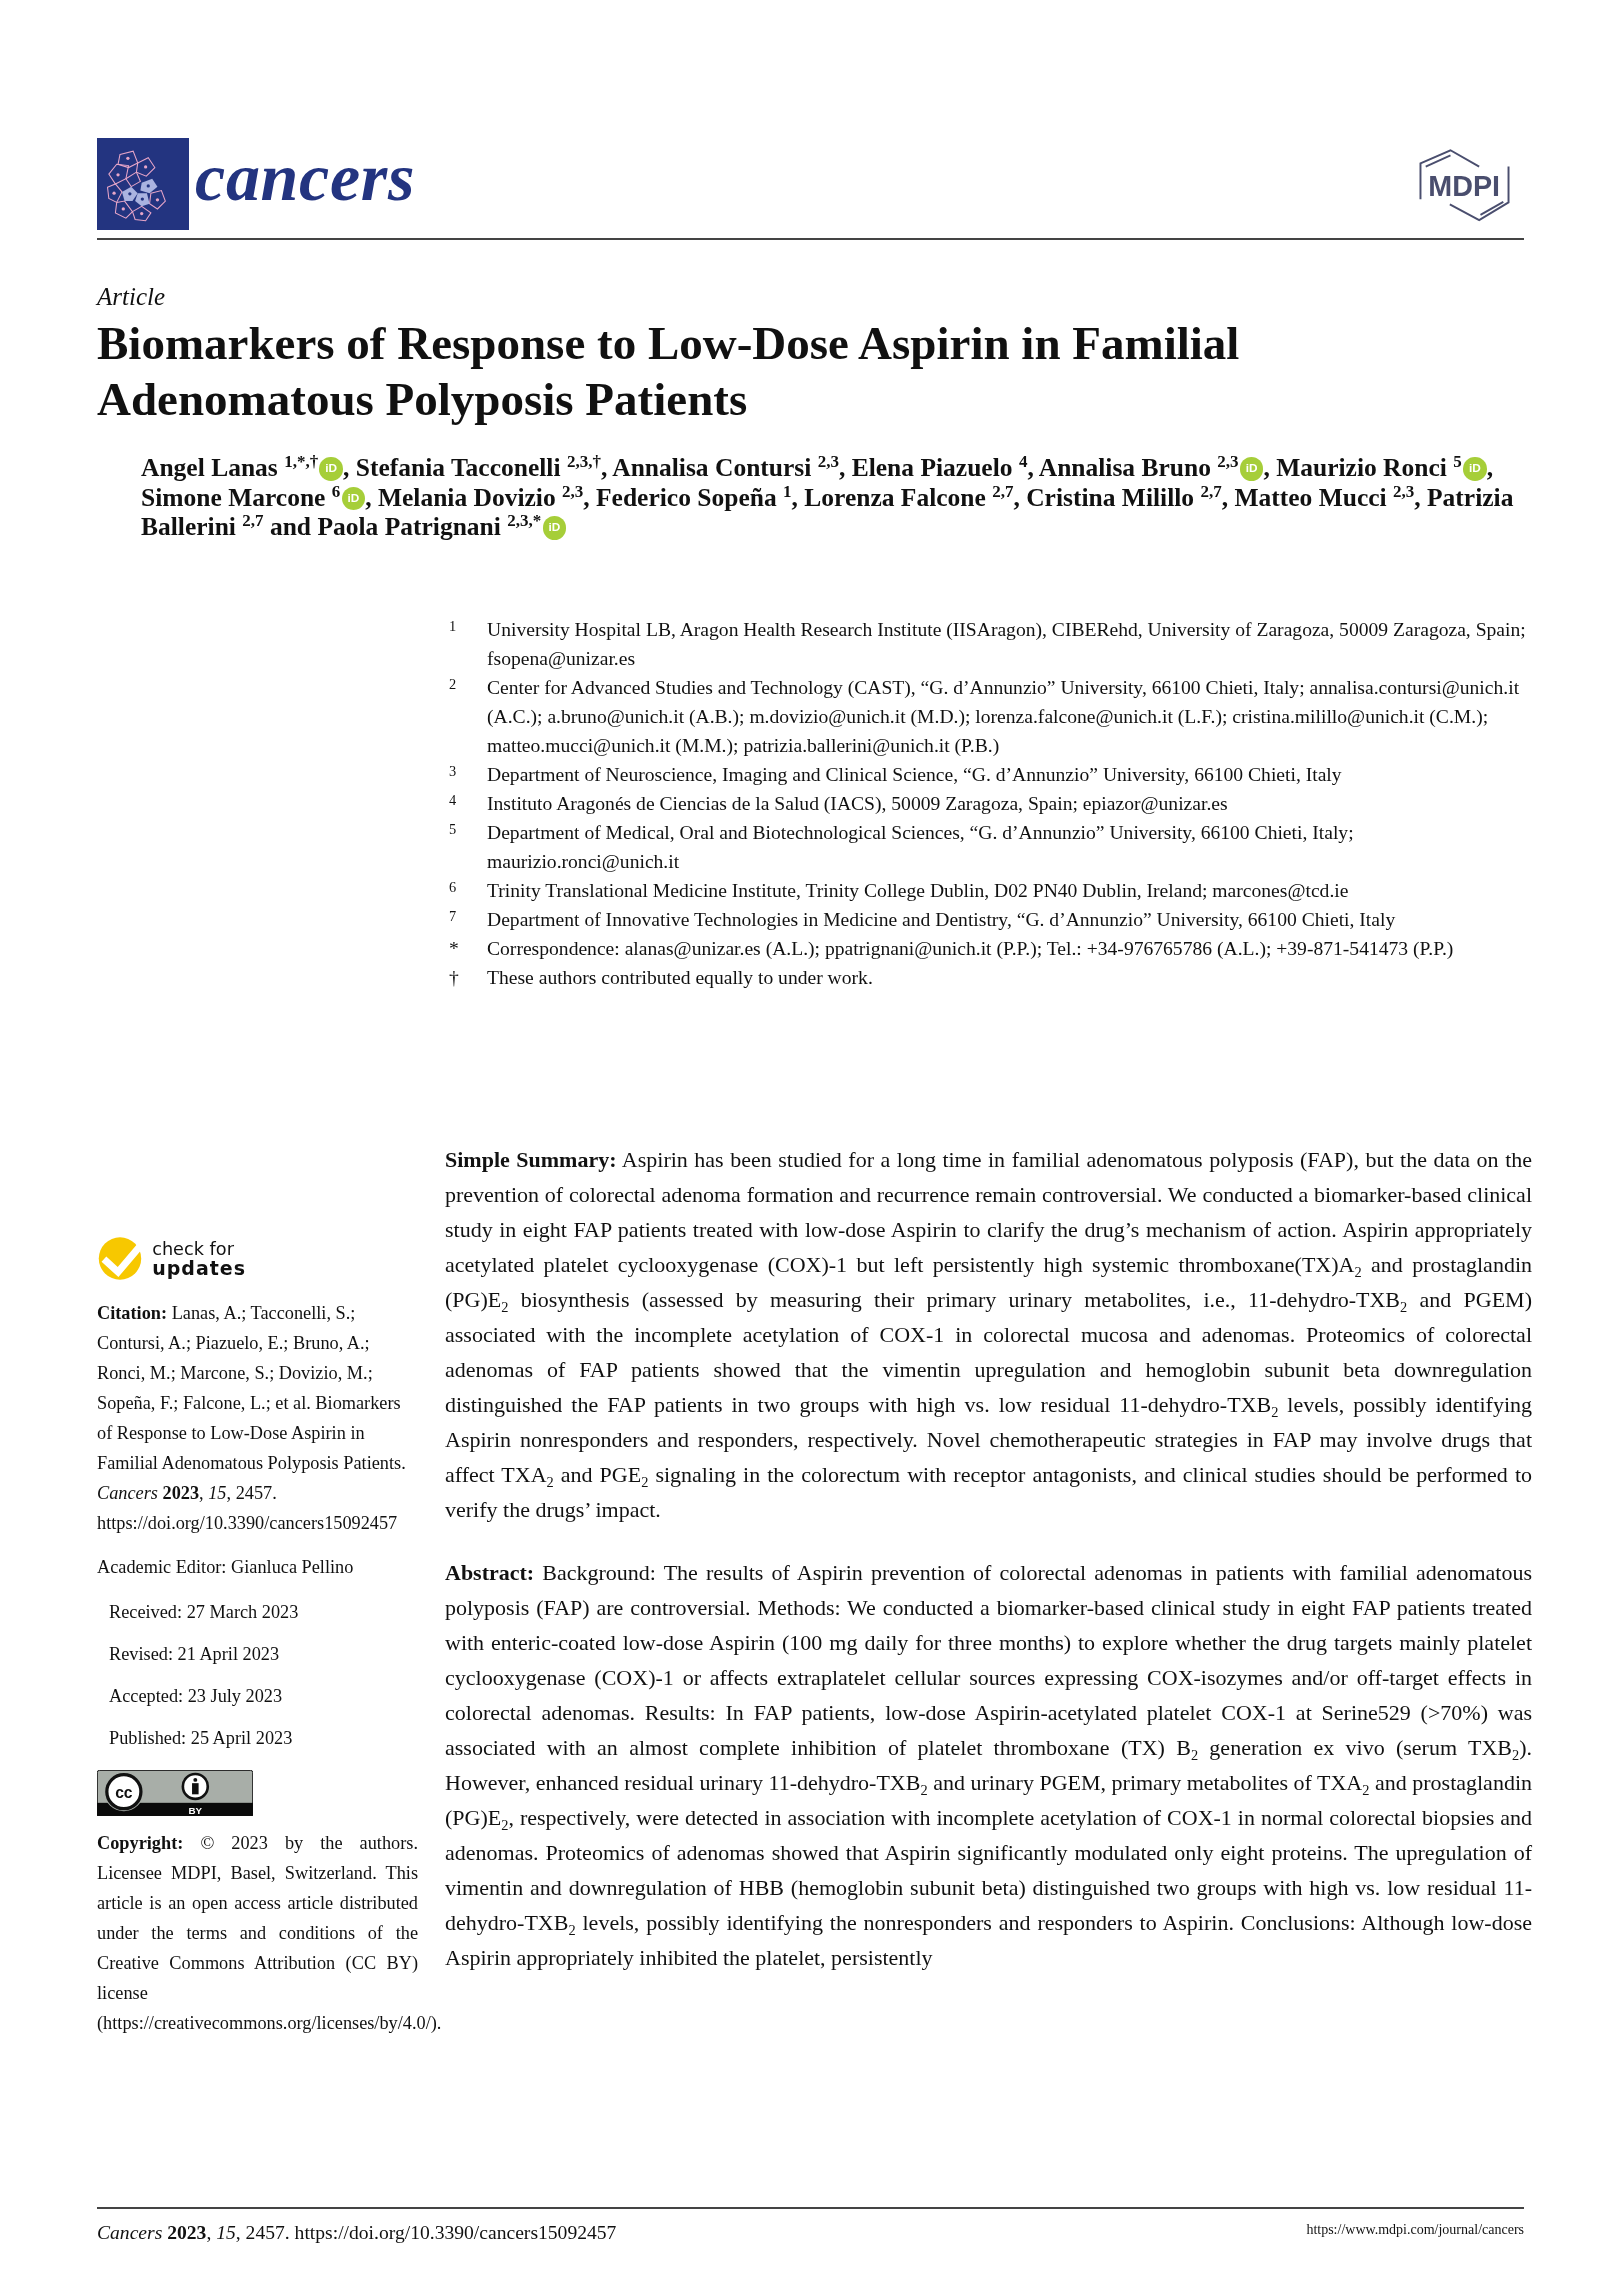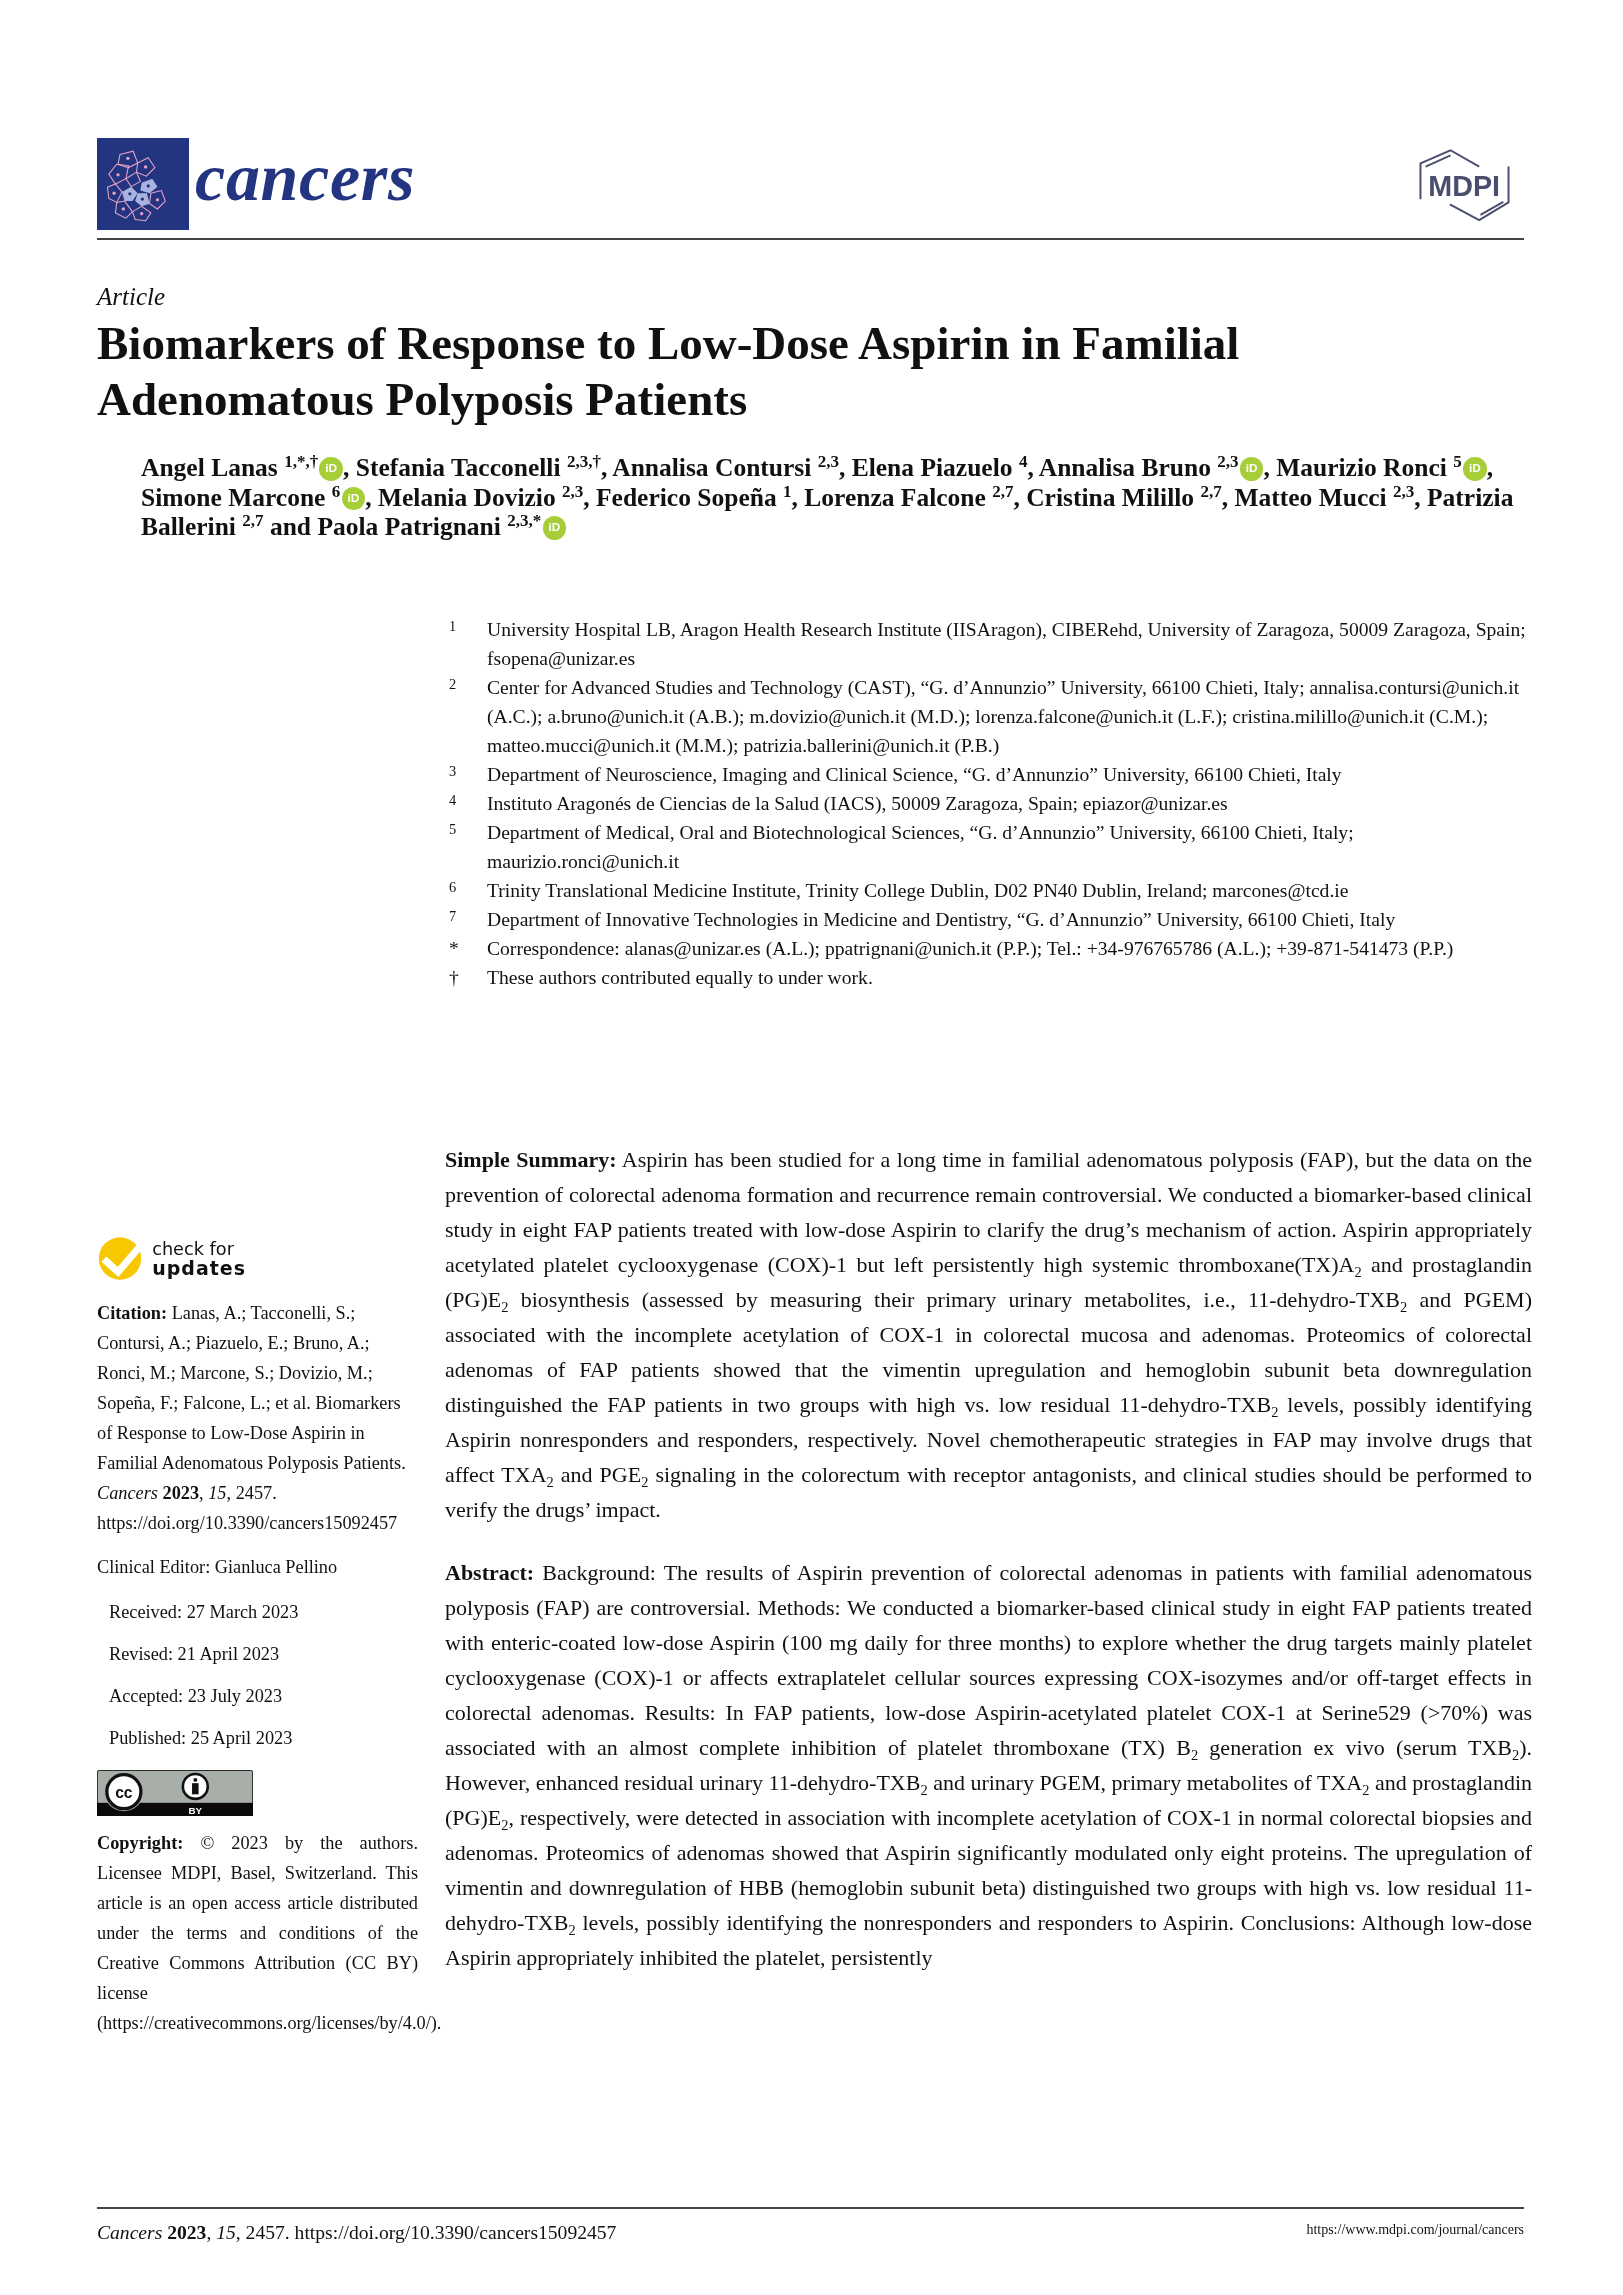--- a/index.html
+++ b/index.html
@@ -160,21 +160,21 @@
   <p>
     <b>Citation:</b>
     <span>Lanas, A.; Tacconelli, S.; Contursi, A.; Piazuelo, E.; Bruno, A.; Ronci, M.; Marcone, S.; Dovizio, M.; Sopeña, F.; Falcone, L.; et al. Biomarkers of Response to Low-Dose Aspirin in Familial Adenomatous Polyposis Patients.</span>
     <i>Cancers</i>
     <b>2023</b>,
     <i>15</i>,
     <span>2457.</span>
     <span>https://doi.org/10.3390/cancers15092457</span>
   </p>
 
-  <p>Clinical Editor: Gianluca Pellino</p>
+  <p>Academic Editor: Gianluca Pellino</p>
 
   <div class="dates">
     <p>Received: 27 March 2023</p>
     <p>Revised: 21 April 2023</p>
     <p>Accepted: 23 July 2023</p>
     <p>Published: 25 April 2023</p>
   </div>
 
   <div class="cc-badge">
     <svg width="156" height="46" viewBox="0 0 238 70" style="font-size:28px">

